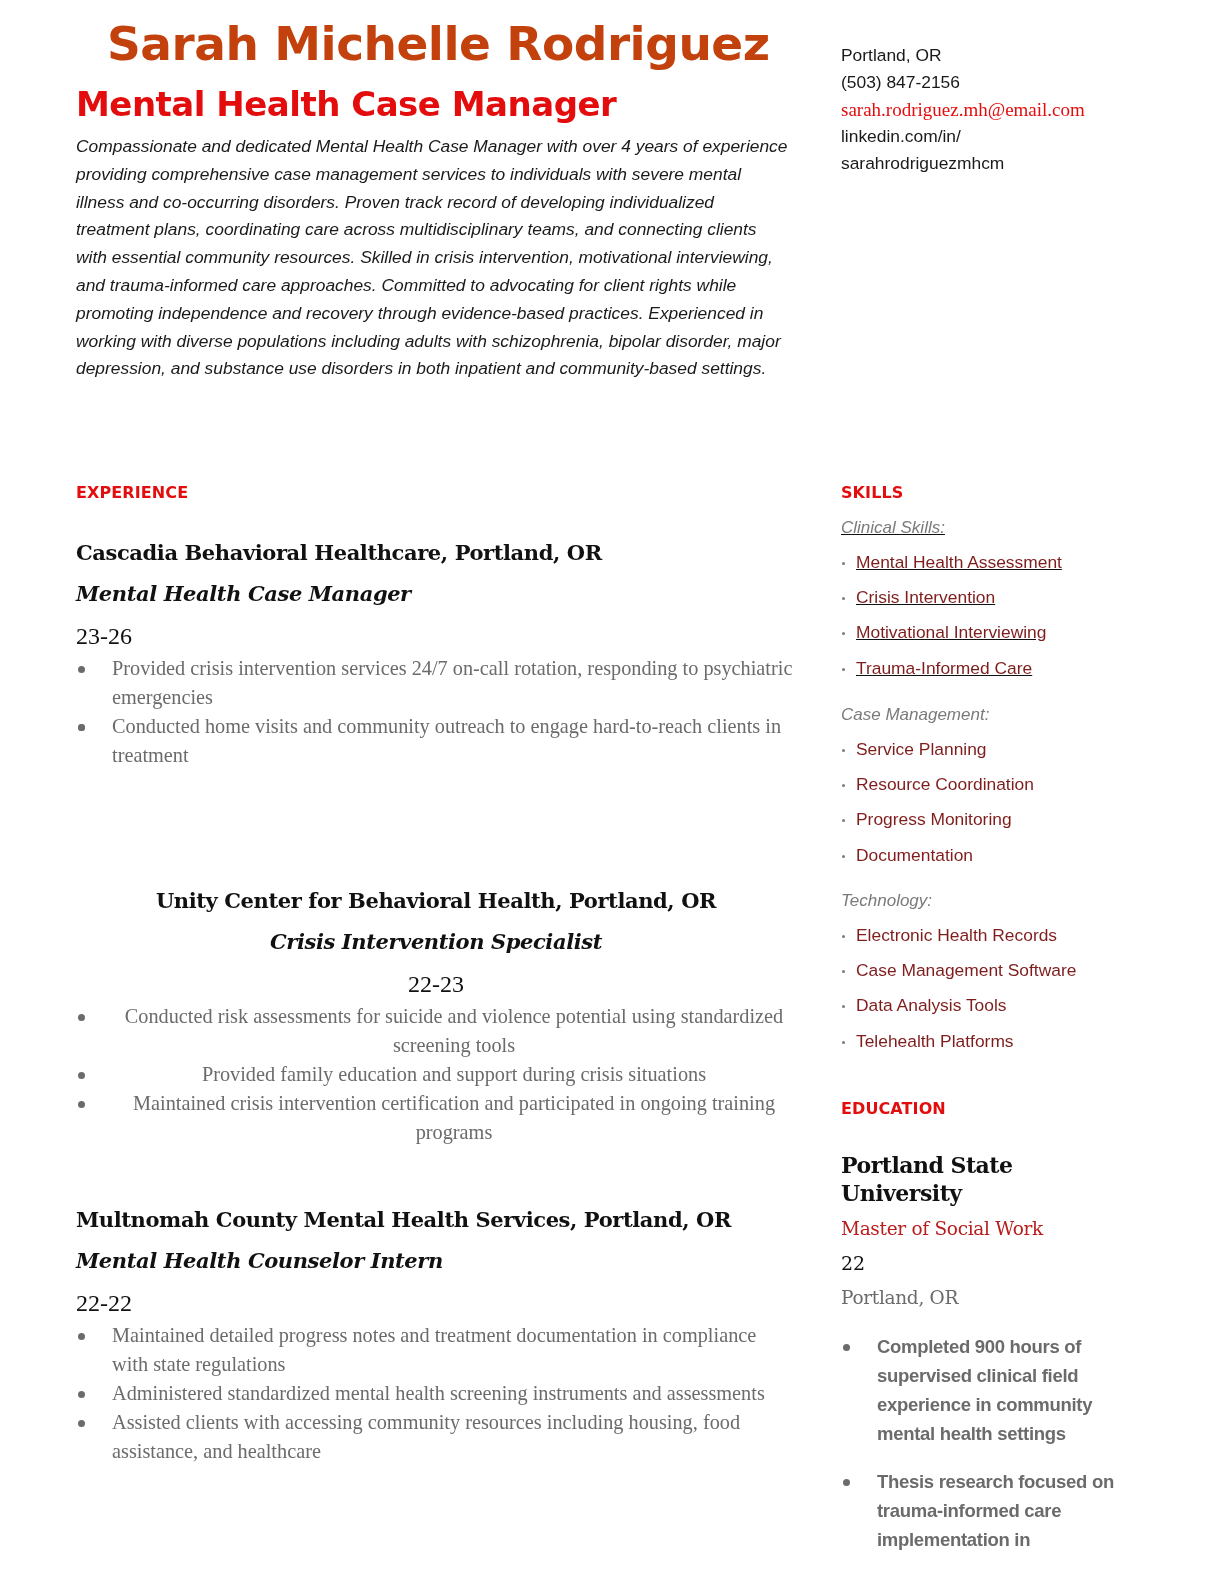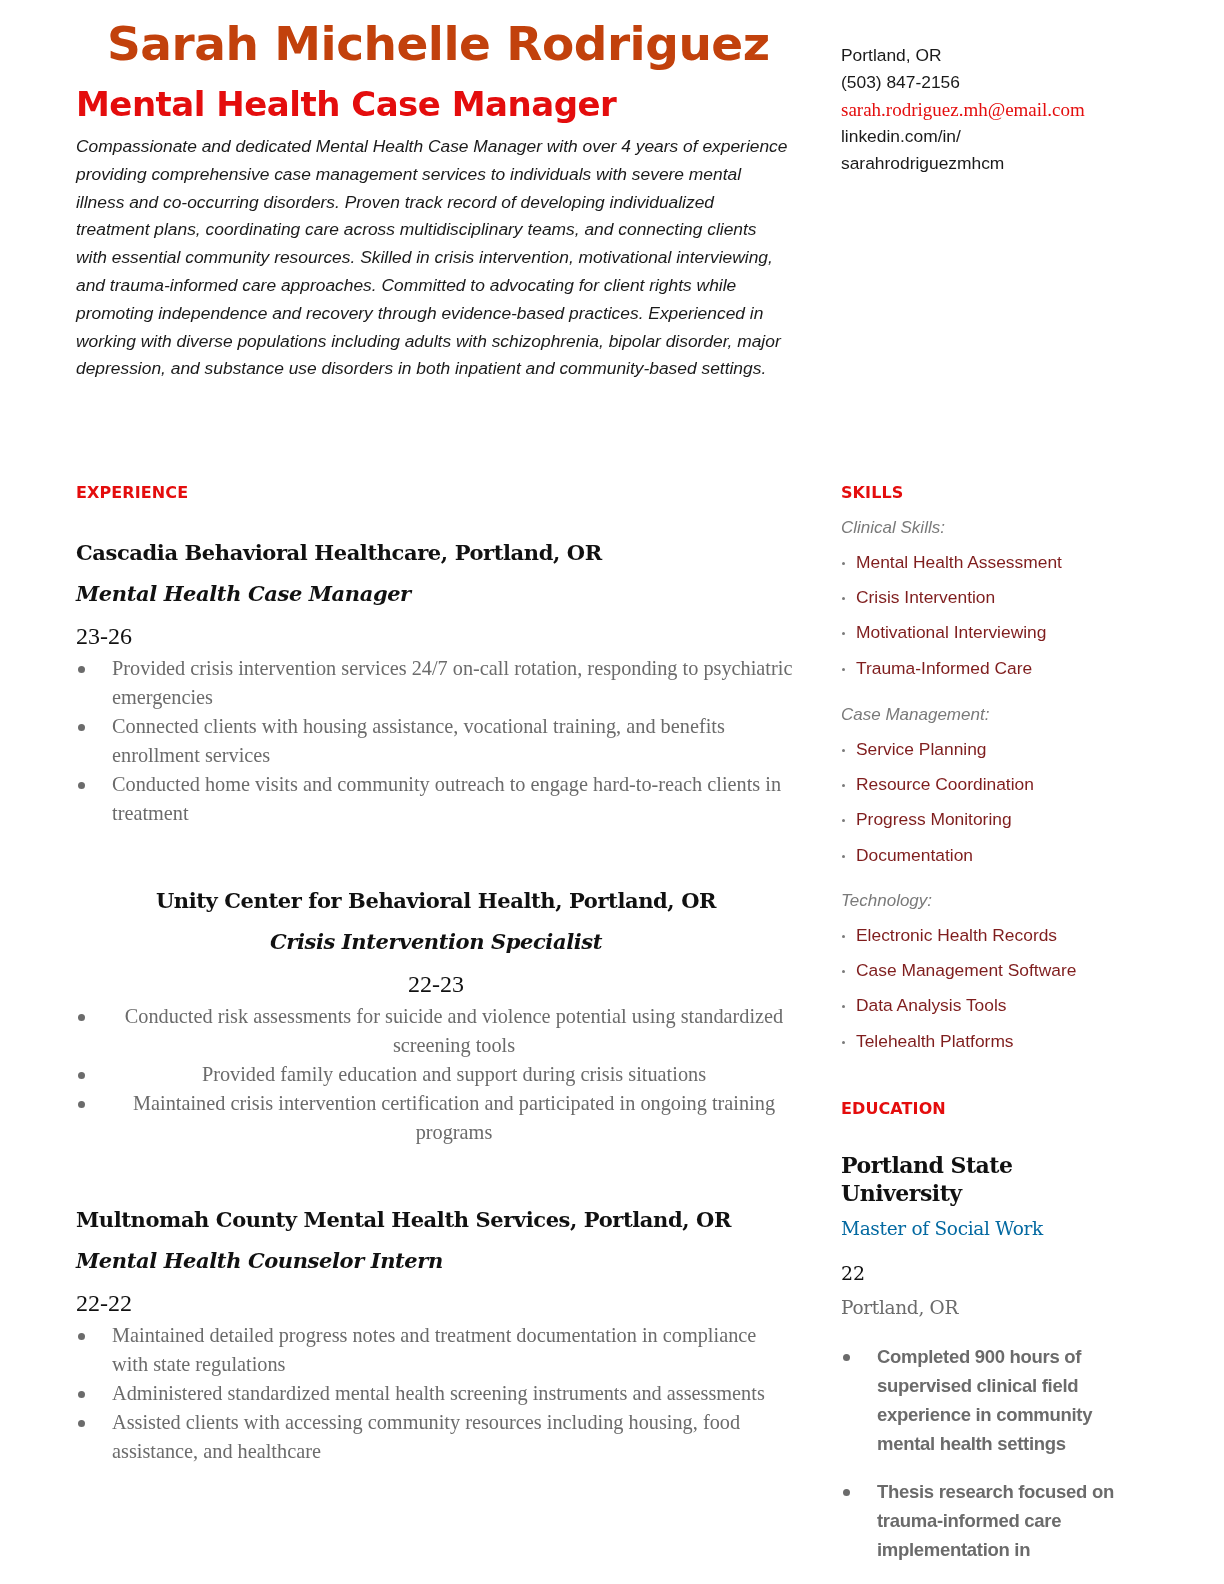--- a/index.html
+++ b/index.html
@@ -71,24 +71,24 @@
     .skill-group li .sdot {
       position: absolute; left: 1px; top: 13px; width: 3px; height: 3px; border-radius: 50%; background: #7a7a7a;
     }
 
     .edu { position: absolute; left: 841px; top: 1151px; width: 280px; }
     .edu .school {
       font-family: "DejaVu Serif", serif; font-weight: bold; font-size: 22px; line-height: 28px;
       color: #111; letter-spacing: -0.5px;
     }
     .edu .degree {
-      font-family: "DejaVu Serif", serif; font-size: 18.5px; color: #0369a1; margin-top: 8px; line-height: 28px; letter-spacing: -0.3px;
+      font-family: "DejaVu Serif", serif; font-size: 18.5px; color: #b91c1c; margin-top: 8px; line-height: 28px; letter-spacing: -0.3px;
     }
     .edu .year {
-      font-family: "DejaVu Serif", serif; font-size: 19px; color: #111; margin-top: 16px; line-height: 28px;
+      font-family: "DejaVu Serif", serif; font-size: 19px; color: #111; margin-top: 6px; line-height: 28px;
     }
     .edu .loc {
       font-family: "DejaVu Serif", serif; font-size: 18.5px; color: #6b6b6b; margin-top: 7px; line-height: 28px; letter-spacing: -0.3px;
     }
     .edu .ebullets { list-style: none; margin-top: 20px; }
     .edu .ebullets li {
       position: relative; padding-left: 36px; margin-bottom: 19px;
       font-family: Liberation Sans, sans-serif; font-weight: bold; font-size: 18.5px; line-height: 29px;
       color: #6b6b6b; letter-spacing: -0.3px;
     }
@@ -114,21 +114,21 @@
 </div>
 
 <div class="section-heading" style="left:76px; top:483px;">EXPERIENCE</div>
 
 <div class="job" style="top:539px;">
   <div class="company">Cascadia Behavioral Healthcare, Portland, OR</div>
   <div class="role">Mental Health Case Manager</div>
   <div class="dates">23-26</div>
   <ul class="bullets">
     <li><span class="dot"></span><span>Provided crisis intervention services 24/7 on-call rotation, responding to psychiatric emergencies</span></li>
-    <li><span class="dot"></span><span>Connected clients with housing assistance, vocational training, and benefits enrollment services</span></li>
+    <li><span class="dot"></span></li>
     <li><span class="dot"></span><span>Conducted home visits and community outreach to engage hard-to-reach clients in treatment</span></li>
   </ul>
 </div>
 
 <div class="job" style="top:887px;text-align:center;">
   <div class="company">Unity Center for Behavioral Health, Portland, OR</div>
   <div class="role">Crisis Intervention Specialist</div>
   <div class="dates">22-23</div>
   <ul class="bullets">
     <li><span class="dot"></span><span>Conducted risk assessments for suicide and violence potential using standardized screening tools</span></li>
@@ -143,21 +143,21 @@
   <div class="dates">22-22</div>
   <ul class="bullets">
     <li><span class="dot"></span><span>Maintained detailed progress notes and treatment documentation in compliance with state regulations</span></li>
     <li><span class="dot"></span><span>Administered standardized mental health screening instruments and assessments</span></li>
     <li><span class="dot"></span><span>Assisted clients with accessing community resources including housing, food assistance, and healthcare</span></li>
   </ul>
 </div>
 
 <div class="section-heading" style="left:841px; top:483px;">SKILLS</div>
 
-<div class="skill-group" style="top:514px;">
+<div class="skill-group" style="top:514px;text-decoration:underline;">
   <div class="cat">Clinical Skills:</div>
   <ul>
     <li><span class="sdot"></span><span>Mental Health Assessment</span></li>
     <li><span class="sdot"></span><span>Crisis Intervention</span></li>
     <li><span class="sdot"></span><span>Motivational Interviewing</span></li>
     <li><span class="sdot"></span><span>Trauma-Informed Care</span></li>
   </ul>
 </div>
 
 <div class="skill-group" style="top:701px;">

